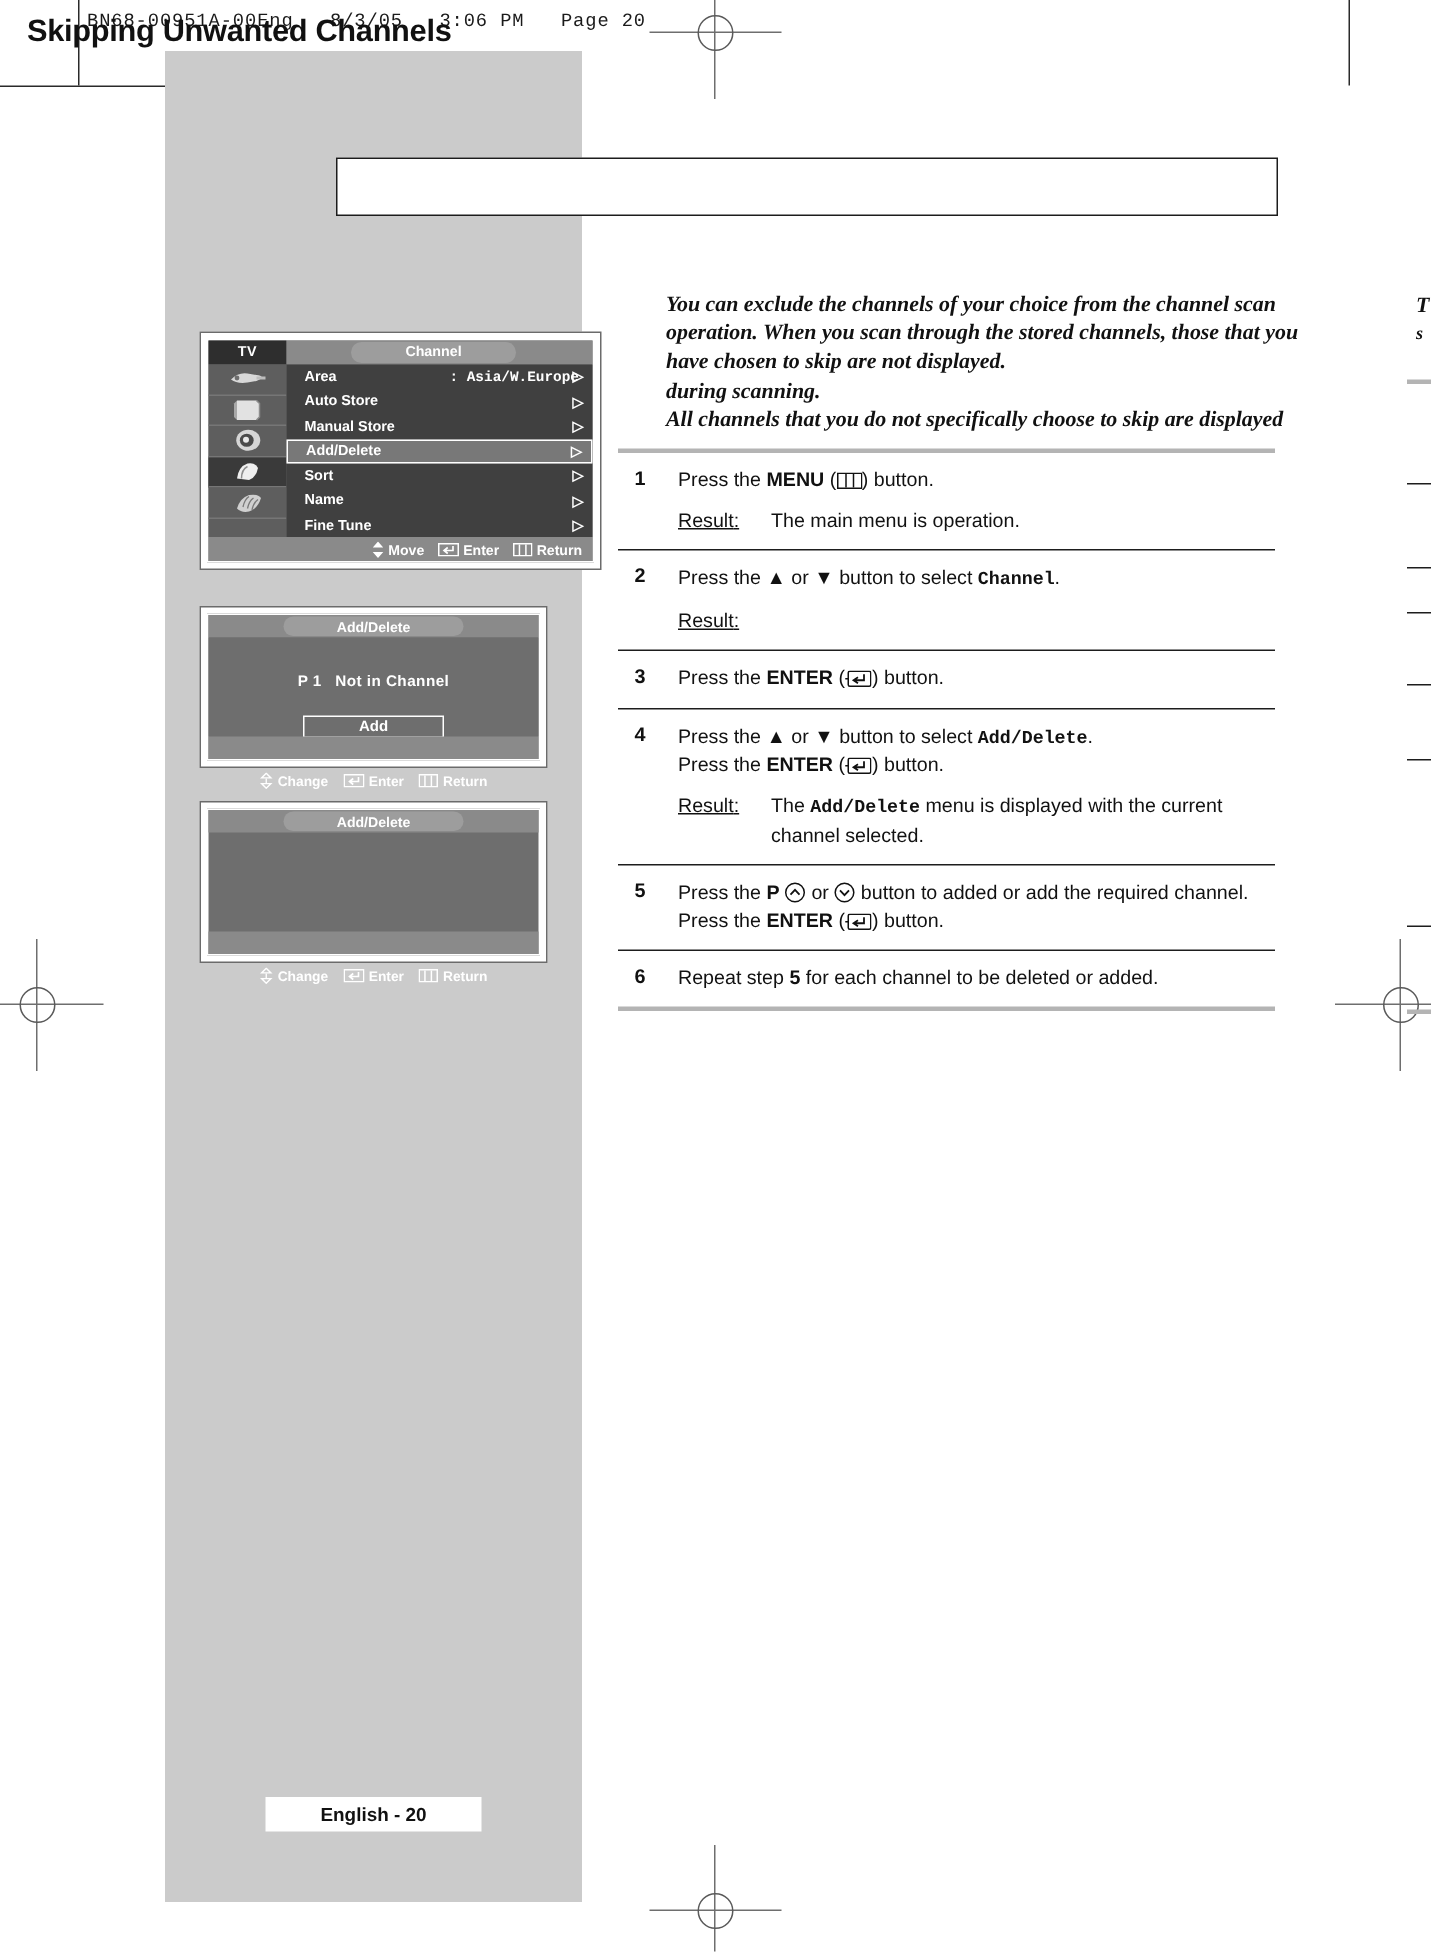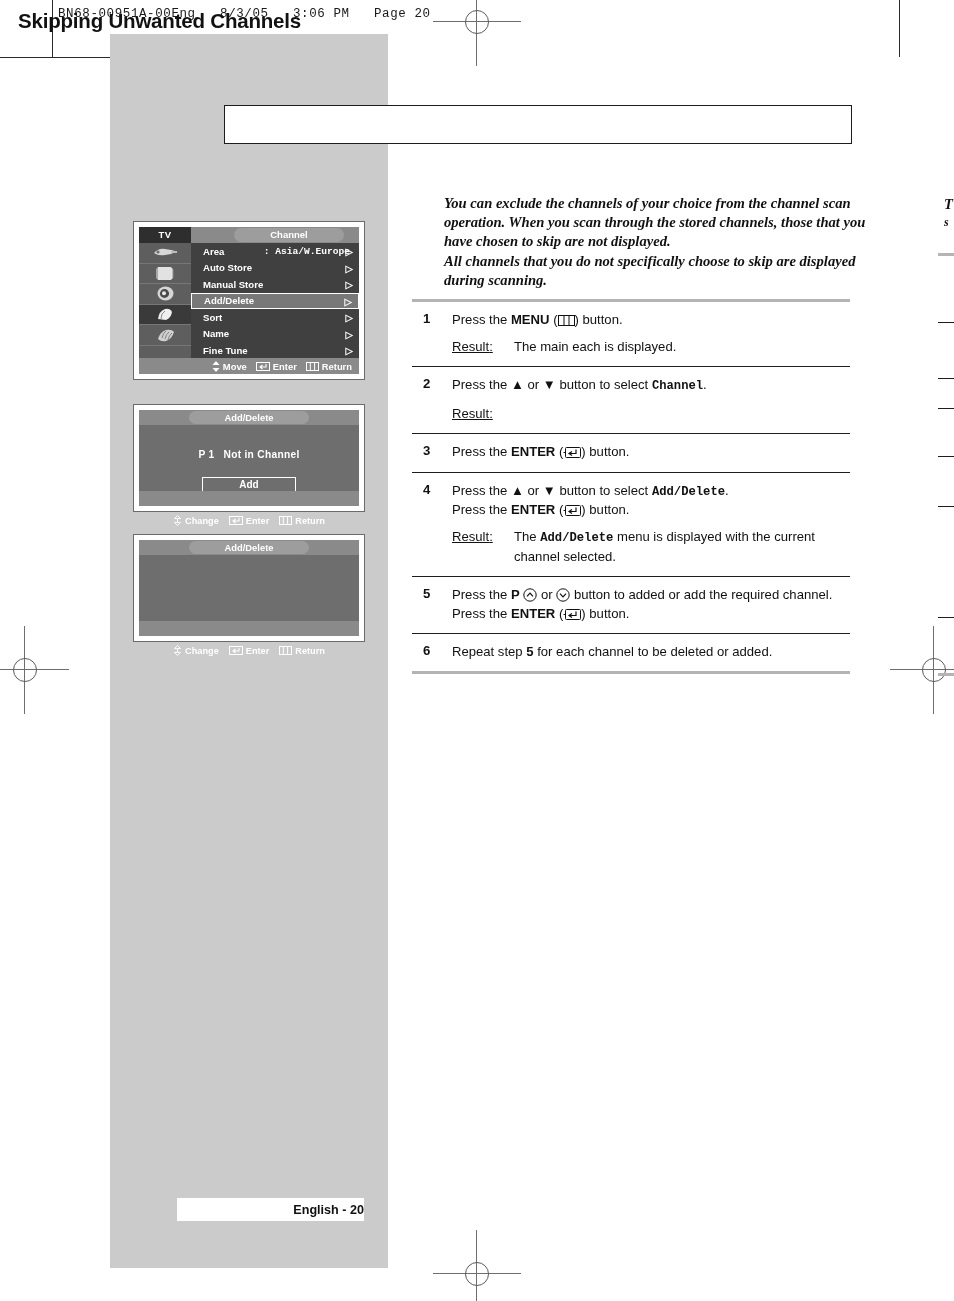--- a/index.html
+++ b/index.html
@@ -68,21 +68,21 @@
     padding:4px;
   }
   .osd-inner {
     position:relative; width:100%; height:100%;
     background:#6e6e6e;
     border:1px solid #ffffff;
     box-sizing:border-box;
   }
 
   
-  .osd1 { left:133px; top:221px; width:232px; height:159px; }
+  .osd1 { left:133px; top:221px; width:268px; height:159px; }
   .osd1 .tvtab {
     position:absolute; left:0; top:0; width:52px; height:16px;
     background:#2e2e2e; color:#fff; font-size:9.5px; font-weight:bold;
     text-align:center; line-height:16px; letter-spacing:0.4px;
   }
   .osd1 .tophdr {
     position:absolute; left:52px; top:0; right:0; height:16px;
     background:#8a8a8a;
   }
   .osd1 .titlepill {
@@ -210,21 +210,21 @@
     font-family:"Liberation Serif", serif; font-style:italic; font-weight:bold;
     font-size:12px; color:#111; white-space:nowrap;
   }
   .bleed-rule { position:absolute; background:#1d1d1d; height:1px; width:16px; left:938px; }
   .bleed-rule.thick { background:#b4b4b4; height:2.5px; }
 
   
   .footer-box {
     position:absolute; left:177px; top:1198px;
     width:144px; height:23px; background:#ffffff;
-    display:flex; align-items:center; justify-content:flex-end;padding-left:43px;
+    display:flex; align-items:center; justify-content:center;
   }
   .footer-text { font-size:12.6px; font-weight:bold; color:#111; }
 </style>
 </head>
 <body>
 
 <div class="crop-v-left"></div>
 <div class="crop-h-left"></div>
 <div class="crop-v-right"></div>
 
@@ -423,40 +423,40 @@
         <span>Return</span>
       </span>
     </div>
   </div>
 </div>
 
 <div class="intro">
   <div>You can exclude the channels of your choice from the channel scan</div>
   <div>operation. When you scan through the stored channels, those that you</div>
   <div>have chosen to skip are not displayed.</div>
+  <div>during scanning.</div>
   <div>All channels that you do not specifically choose to skip are displayed</div>
-  <div>during scanning.</div>
 </div>
 
 <div class="steps">
 
   <div class="rule-thick"></div>
 
   <div class="step">
     <div class="num">1</div>
     <div class="body">
       <div class="ln">
         <span>Press the </span><span class="b">MENU</span><span> (</span><svg class="g-menu" width="17" height="11" viewBox="0 0 17 11">
             <rect x="0.5" y="0.5" width="16" height="10" fill="none" stroke="#111"></rect>
             <path d="M6 1 v9 M11 1 v9" stroke="#111" stroke-width="1"></path>
           </svg><span>) button.</span>
       </div>
       <div class="result">
         <div class="rlabel"><span>Result</span><span class="colon">:</span></div>
-        <div class="rtext">The main each is displayed.</div>
+        <div class="rtext">The main menu is operation.</div>
       </div>
     </div>
   </div>
 
   <div class="rule-thin"></div>
 
   <div class="step">
     <div class="num">2</div>
     <div class="body">
       <div class="ln">

